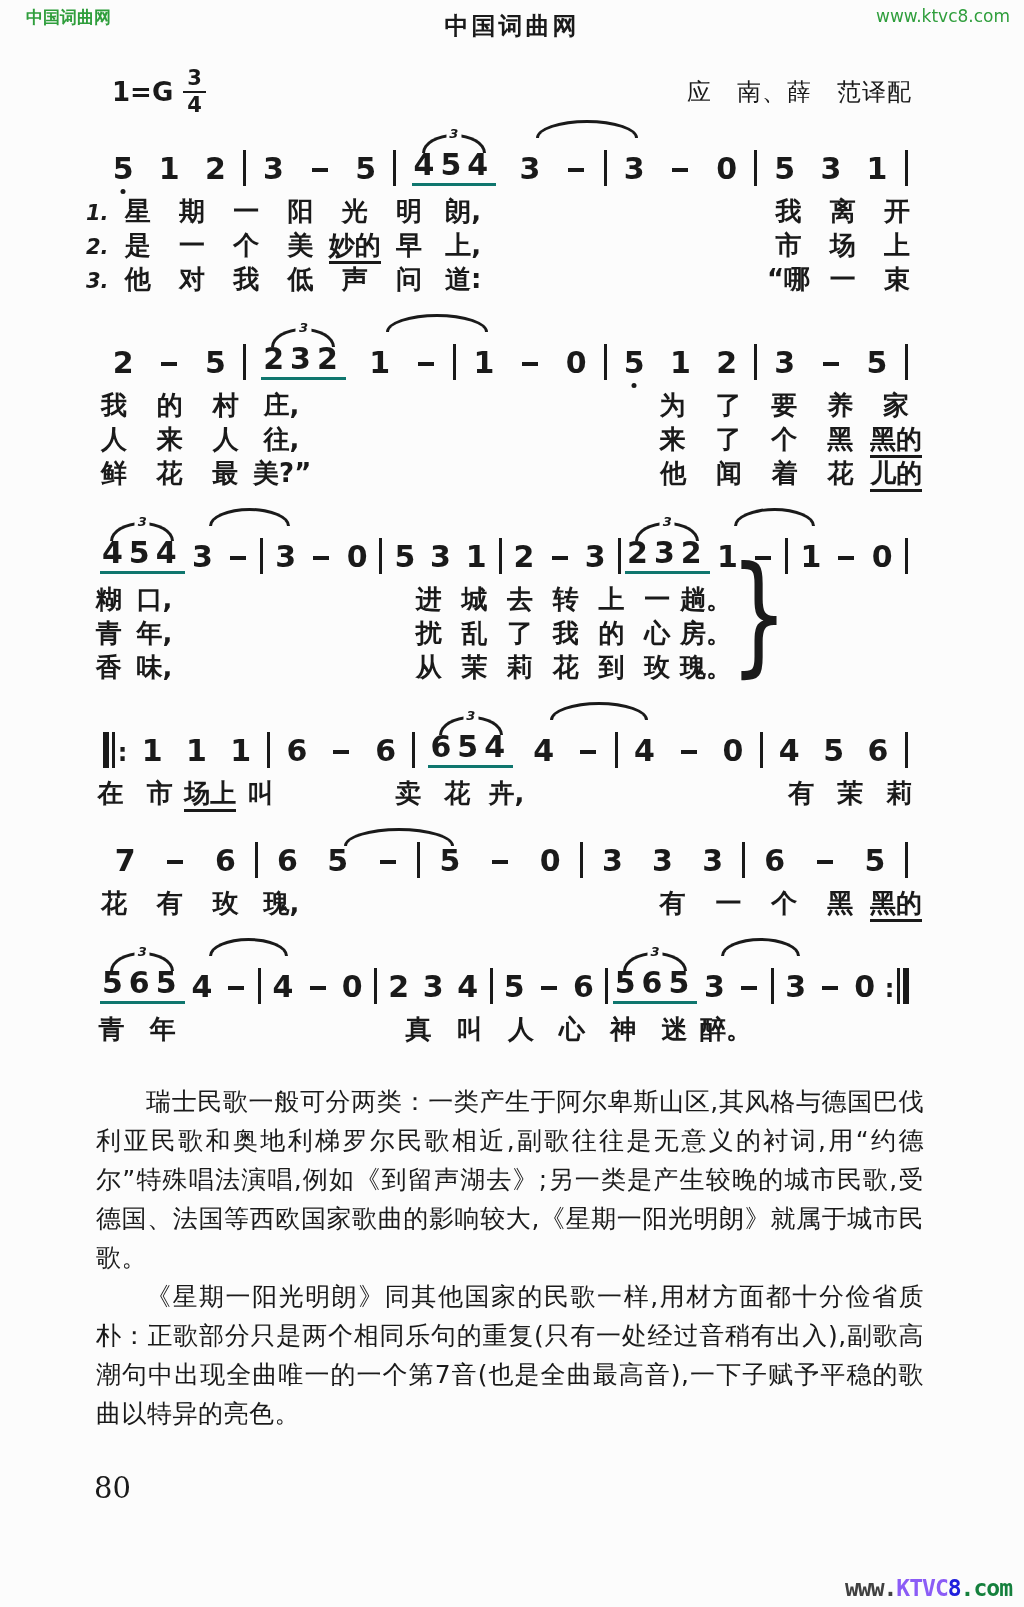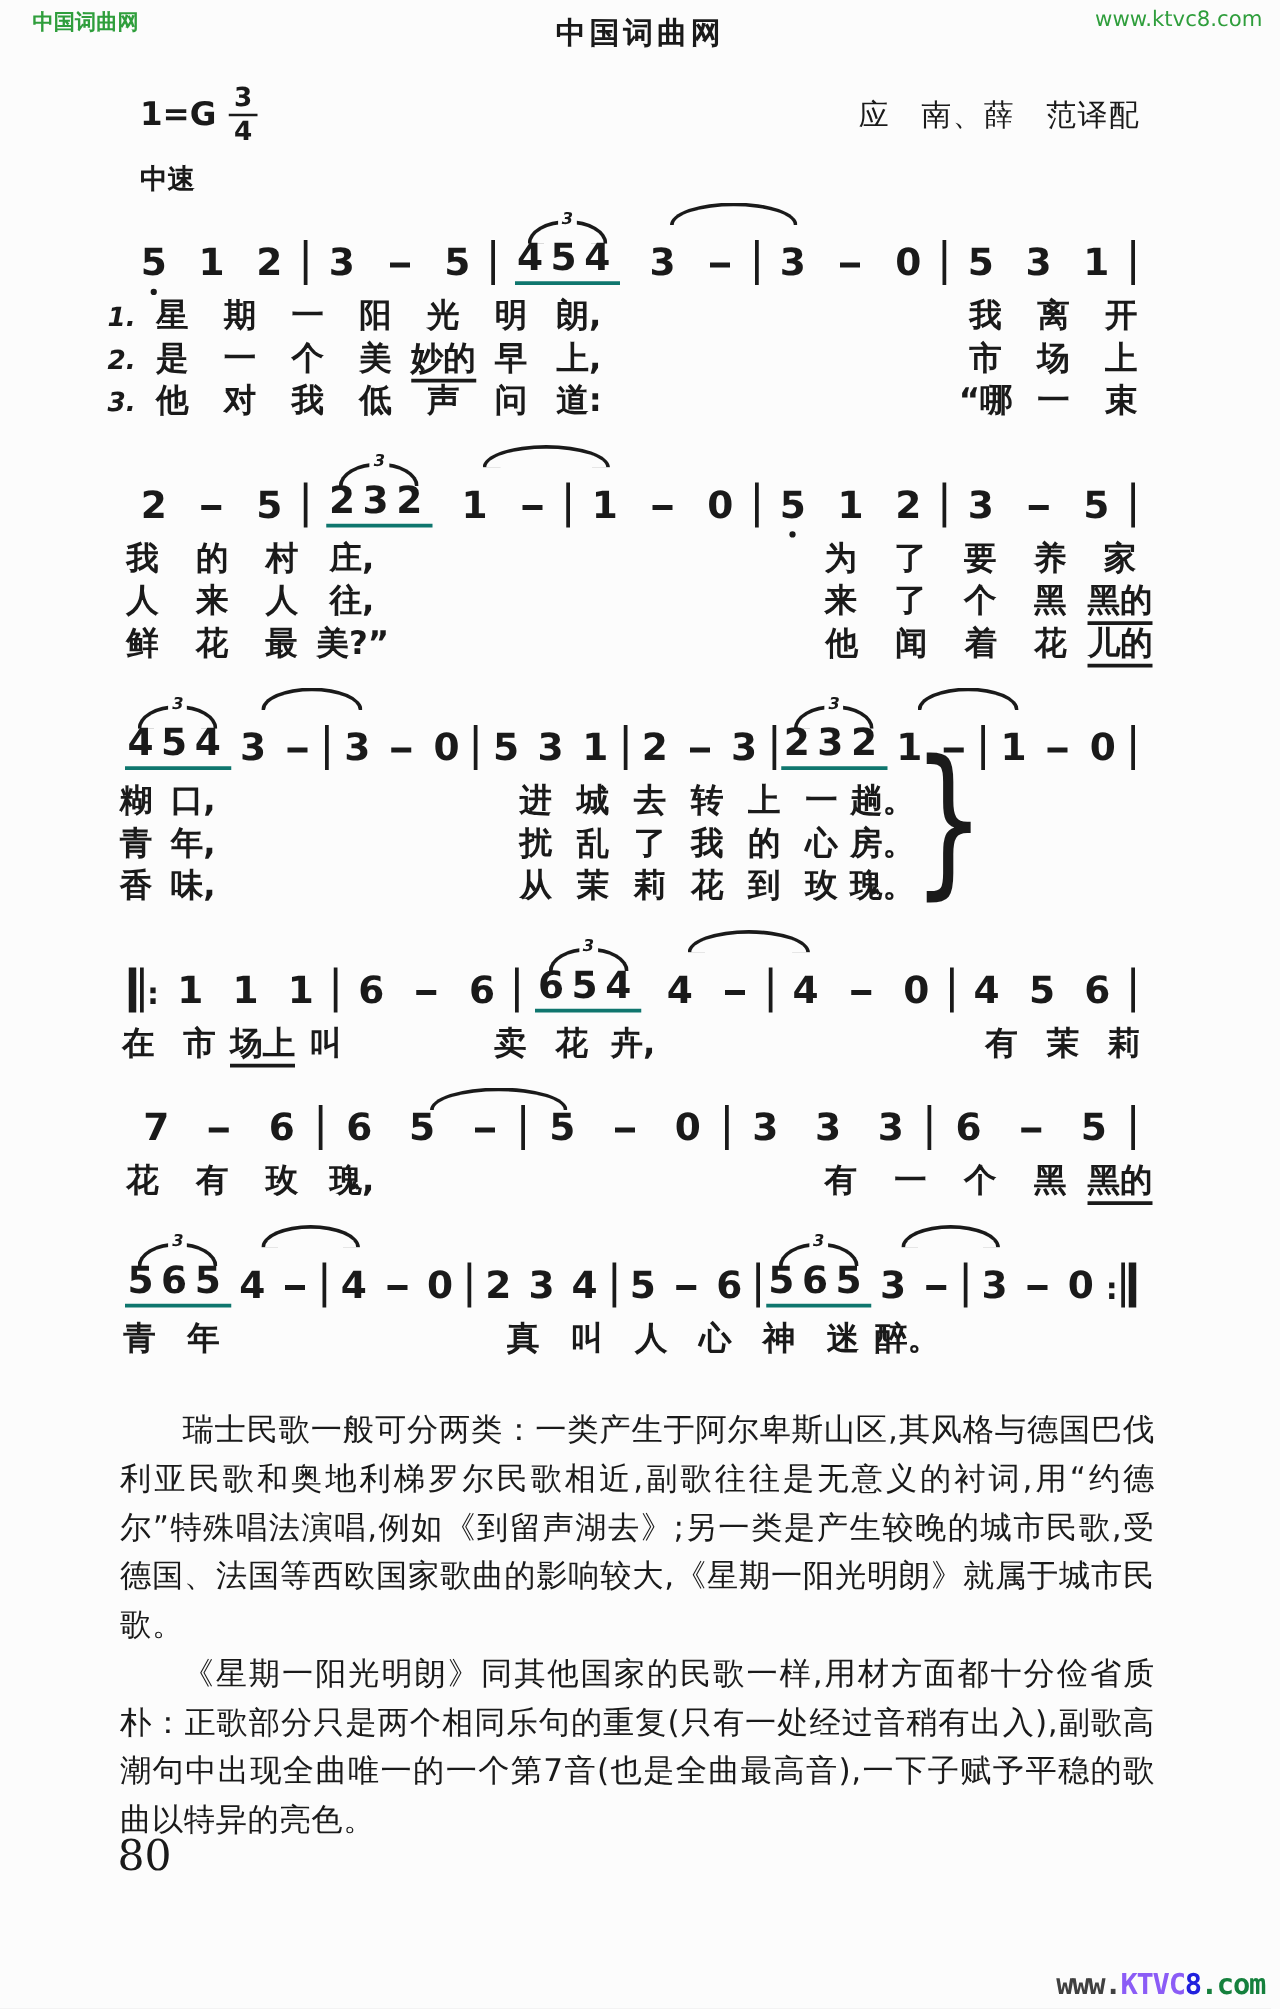--- a/index.html
+++ b/index.html
@@ -56,21 +56,21 @@
   .syl.u .in{border-bottom:3px solid #1a1a1a;padding-bottom:1px;}
   .syl.num{flex:0 0 auto;font-size:21px;font-style:italic;font-weight:700;padding-right:2px;}
   .lgap{flex-basis:0;}
   .brace{position:absolute;left:730px;top:56px;font-size:130px;line-height:104px;
          font-weight:400;transform:scaleX(0.7);transform-origin:left center;}
   
   .about{margin:34px 100px 0 96px;}
   .about p{margin:0;font-size:25px;line-height:39px;text-indent:2em;text-align:justify;
            font-weight:500;letter-spacing:0.5px;}
   
-  .pageno{position:absolute;left:94px;bottom:102px;font-size:34px;
+  .pageno{position:absolute;left:94px;bottom:102px;font-size:29px;
           font-family:"DejaVu Serif",serif;text-align:center;}
   .logo{position:absolute;right:12px;bottom:6px;font-family:"DejaVu Sans Mono",monospace;
         font-size:23px;font-weight:900;letter-spacing:-1px;}
   .logo span{display:inline;}
 </style>
 </head>
 <body>
 
 <div class="page">
   <div class="hdr">
@@ -84,21 +84,20 @@
     <div class="keysig">
       <span>1=G</span>
       <span class="frac">
         <span class="top">3</span>
         <span class="bot">4</span>
       </span>
     </div>
     <div class="credit">应　南、薛　范译配</div>
   </div>
 
-  <div class="tempo">中速</div>
 
   <div class="score">
       <div class="system">
         <div class="music-row">
           <div class="tok note">5<i class="lowdot"></i></div>
           <div class="tok note">1</div>
           <div class="tok note">2</div>
           <div class="tok bar">
             <i class="vline"></i>
           </div>

